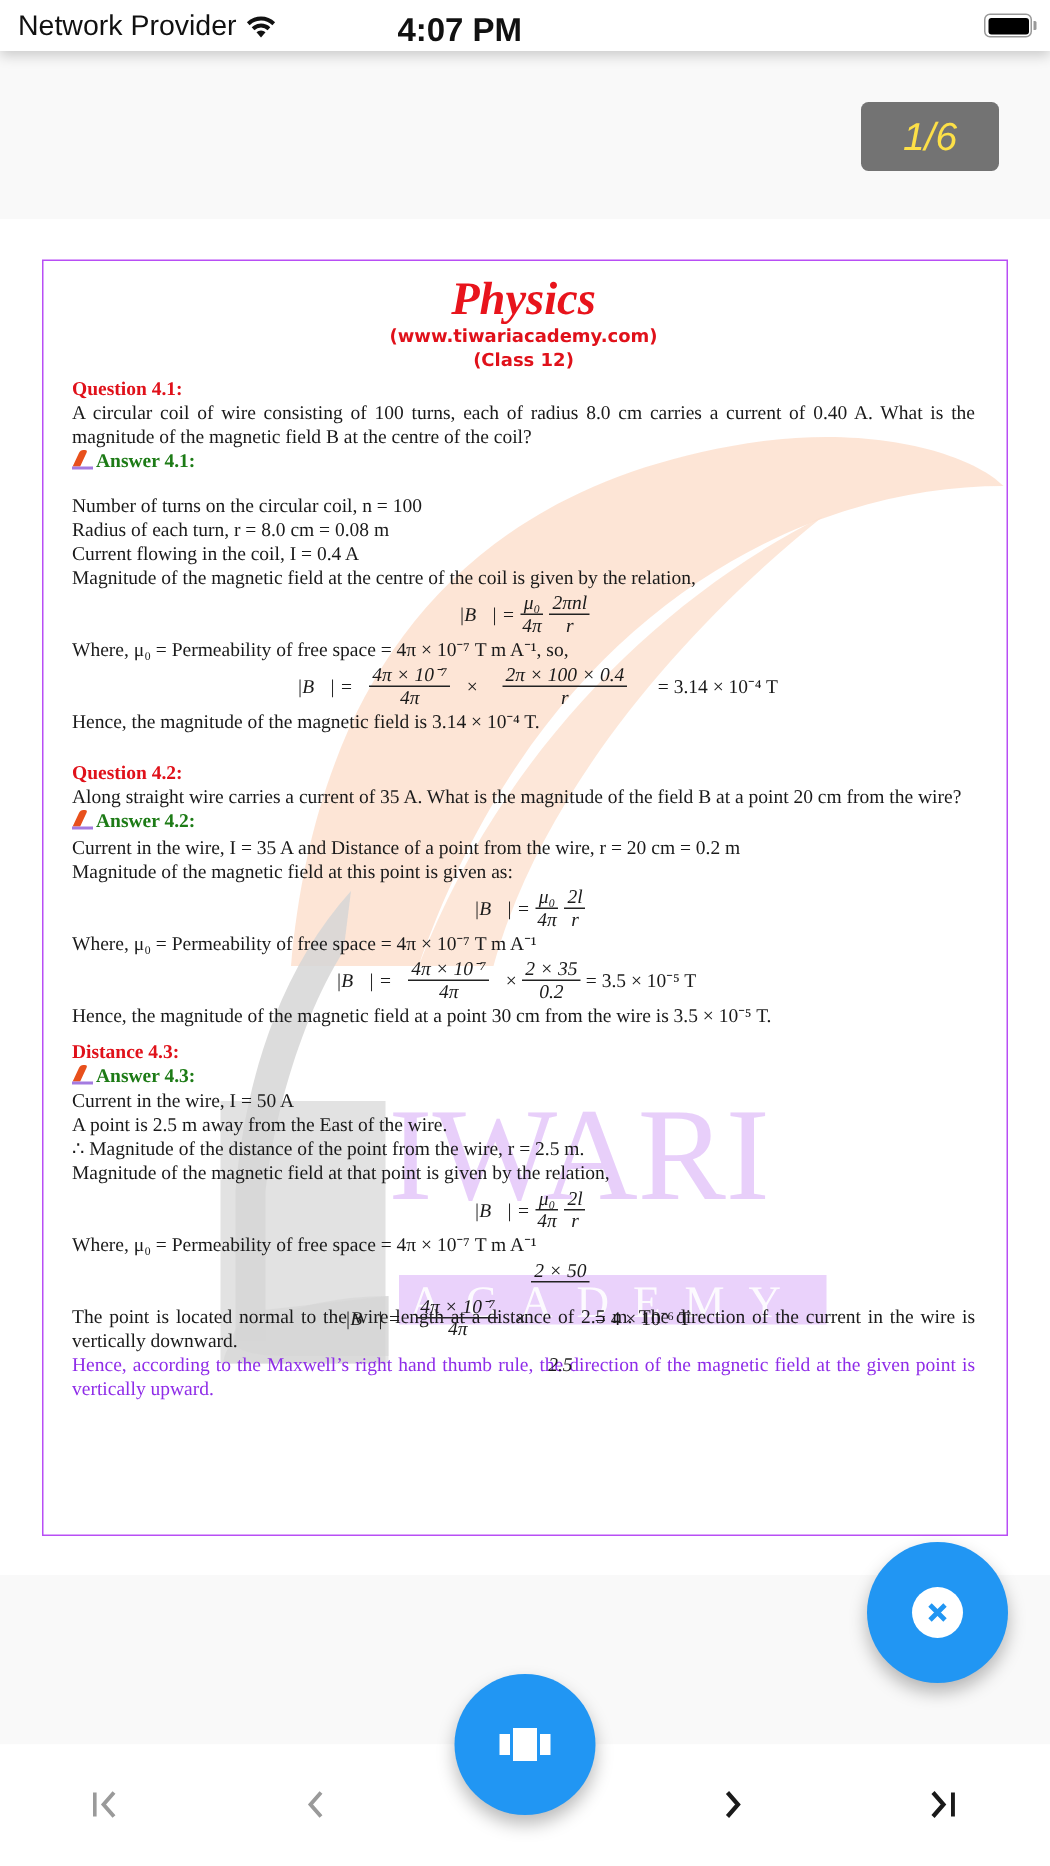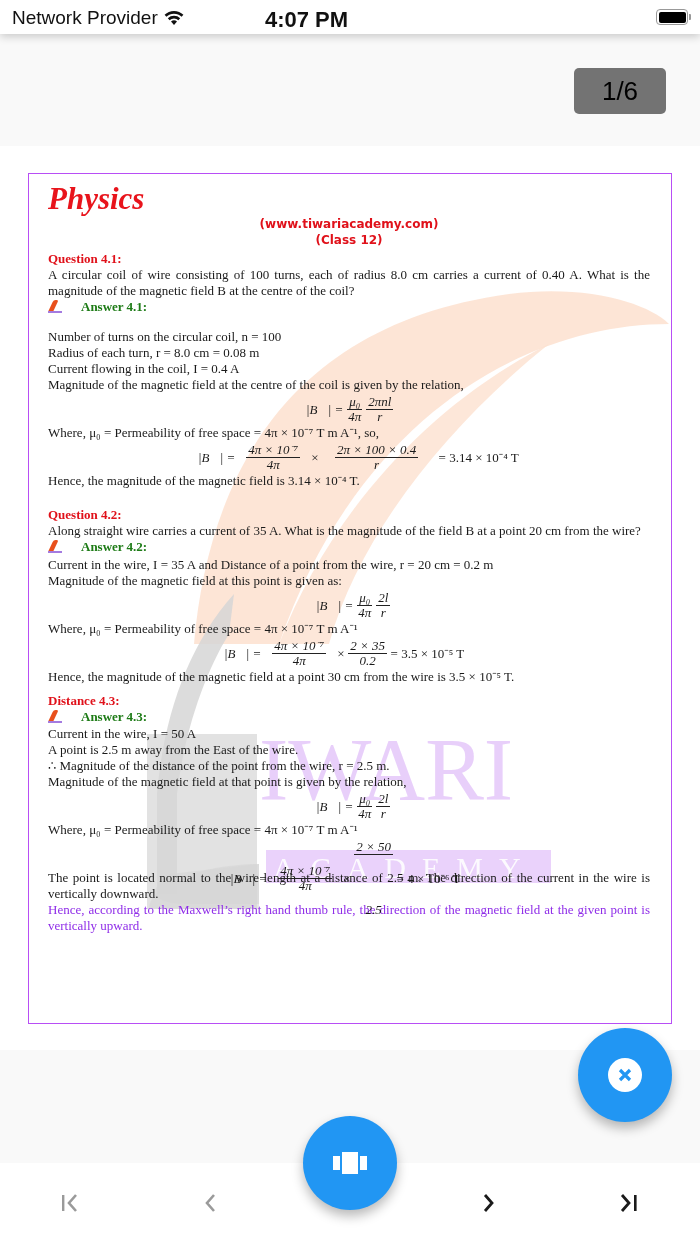--- a/index.html
+++ b/index.html
@@ -12,32 +12,32 @@
   .sb-carrier { position: absolute; left: 12px; top: 7px; font-size: 19px; color: #111; display: flex; align-items: center; gap: 6px; }
   .sb-time { position: absolute; left: 0; width: 613px; top: 7px; text-align: center; font-size: 22px; font-weight: bold; color: #111; padding-right: 0px; }
   .sb-time span { position: relative; left: -0px; }
   .battery { position: absolute; right: 12px; top: 9px; width: 32px; height: 16px; border: 1.5px solid #999; border-radius: 4px; padding: 1.5px; }
   .battery .fill { width: 100%; height: 100%; background: #000; border-radius: 2px; }
   .battery::after { content: ""; position: absolute; right: -4px; top: 4px; width: 2px; height: 6px; background: #999; border-radius: 0 1px 1px 0; }
 
   
   .top-area { position: absolute; left: 0; top: 34px; width: 700px; height: 112px; background: #f9f9f9; }
   .page-indicator { position: absolute; right: 34px; top: 34px; width: 92px; height: 46px; background: #737373; border-radius: 5px;
-    color: #000000; font-size: 26px; display: flex; align-items: center; justify-content: center; }
+    color: #fde047; font-size: 26px; display: flex; align-items: center; justify-content: center; font-style: italic; }
 
   
   .doc-page { position: absolute; left: 28px; top: 173px; width: 644px; height: 851px; border: 1.5px solid #b84ef5; background: #fff; overflow: hidden; }
   .watermark-leaf { position: absolute; left: 0; top: 0; width: 644px; height: 851px; pointer-events: none; }
   .doc-content { position: absolute; left: 19px; top: 8px; width: 602px; font-family: "Liberation Serif", serif; font-size: 13px; color: #1a1a1a; line-height: 16px; }
-  .doc-title { text-align: left; font-size: 31px; line-height: 34px; font-weight: bold; font-style: italic; color: #e8141c; }
+  .doc-title { text-align: center; font-size: 31px; line-height: 34px; font-weight: bold; font-style: italic; color: #e8141c; }
   .doc-sub { text-align: center; font-family: "DejaVu Sans", sans-serif; font-size: 12px; line-height: 16px; font-weight: bold; }
   .red { color: #e0111a; }
   .purple { color: #9c1cf0; }
   .q-head { font-weight: bold; color: #e0111a; font-size: 13px; margin-top: 2px; }
-  .a-head { font-weight: bold; color: #1d7b16; font-size: 13px; display: flex; align-items: center; gap: 17px; }
+  .a-head { font-weight: bold; color: #1d7b16; font-size: 13px; display: flex; align-items: center; }
   .pen-icon { display: inline-block; width: 15px; height: 14px; position: relative; margin-right: 1px; }
   .pen-icon::before { content: ""; position: absolute; left: 3px; top: 0; width: 5px; height: 11px; background: #e8501c; transform: skewX(-25deg); border-radius: 2px 2px 0 0; }
   .pen-icon::after { content: ""; position: absolute; left: 0; bottom: 1px; width: 14px; height: 2px; background: #a47be0; }
   .para { text-align: justify; }
   .eq { position: relative; height: 34px; }
   .eq .frac { display: inline-flex; flex-direction: column; align-items: center; vertical-align: middle; font-style: italic; line-height: 14px; font-size: 13px; }
   .eq .frac .num { border-bottom: 1px solid #222; padding: 0 2px; }
   .eq .frac .den { padding: 0 2px; }
   .eq-row { position: absolute; top: 2px; display: flex; align-items: center; gap: 3px; white-space: nowrap; }
   .babs { font-style: italic; }

